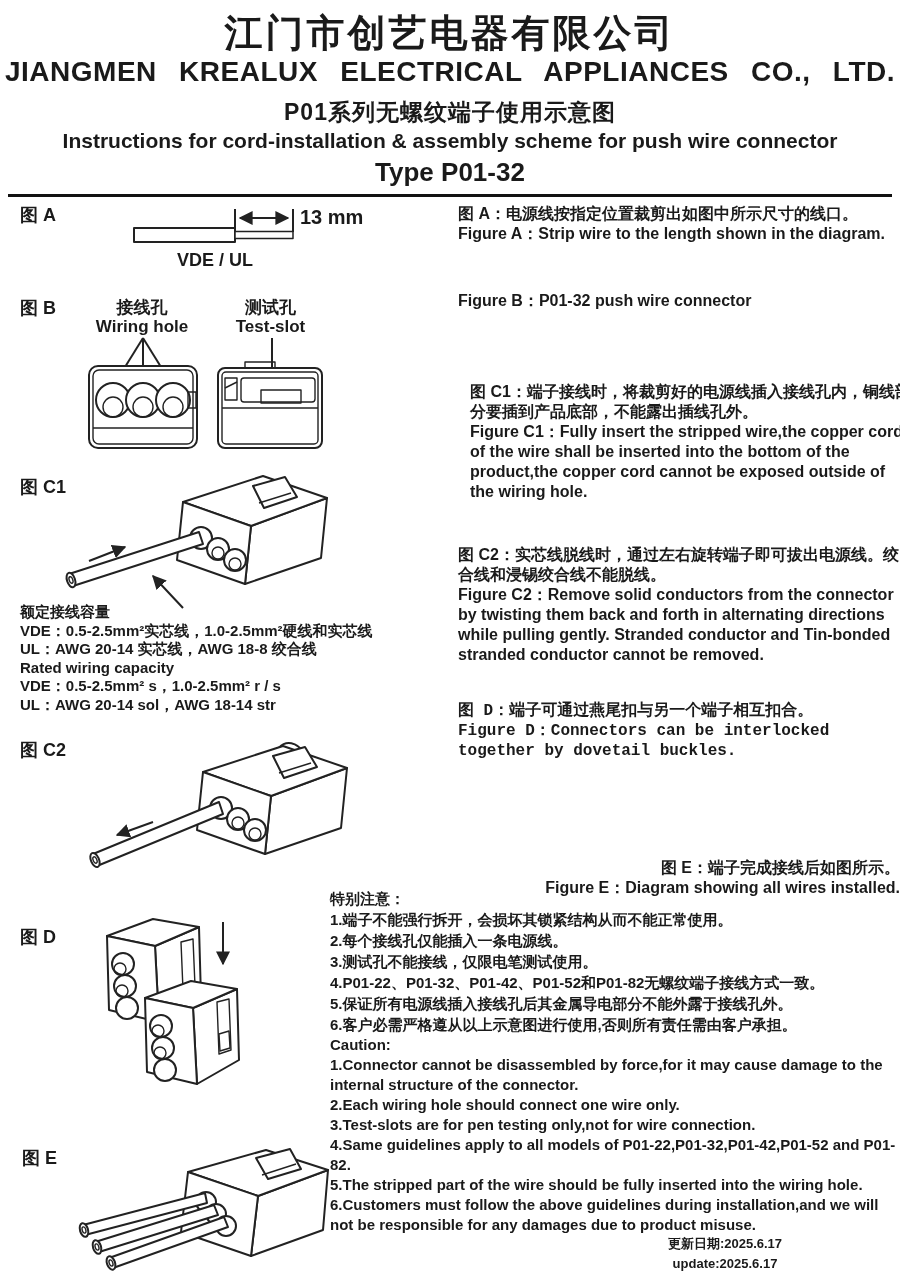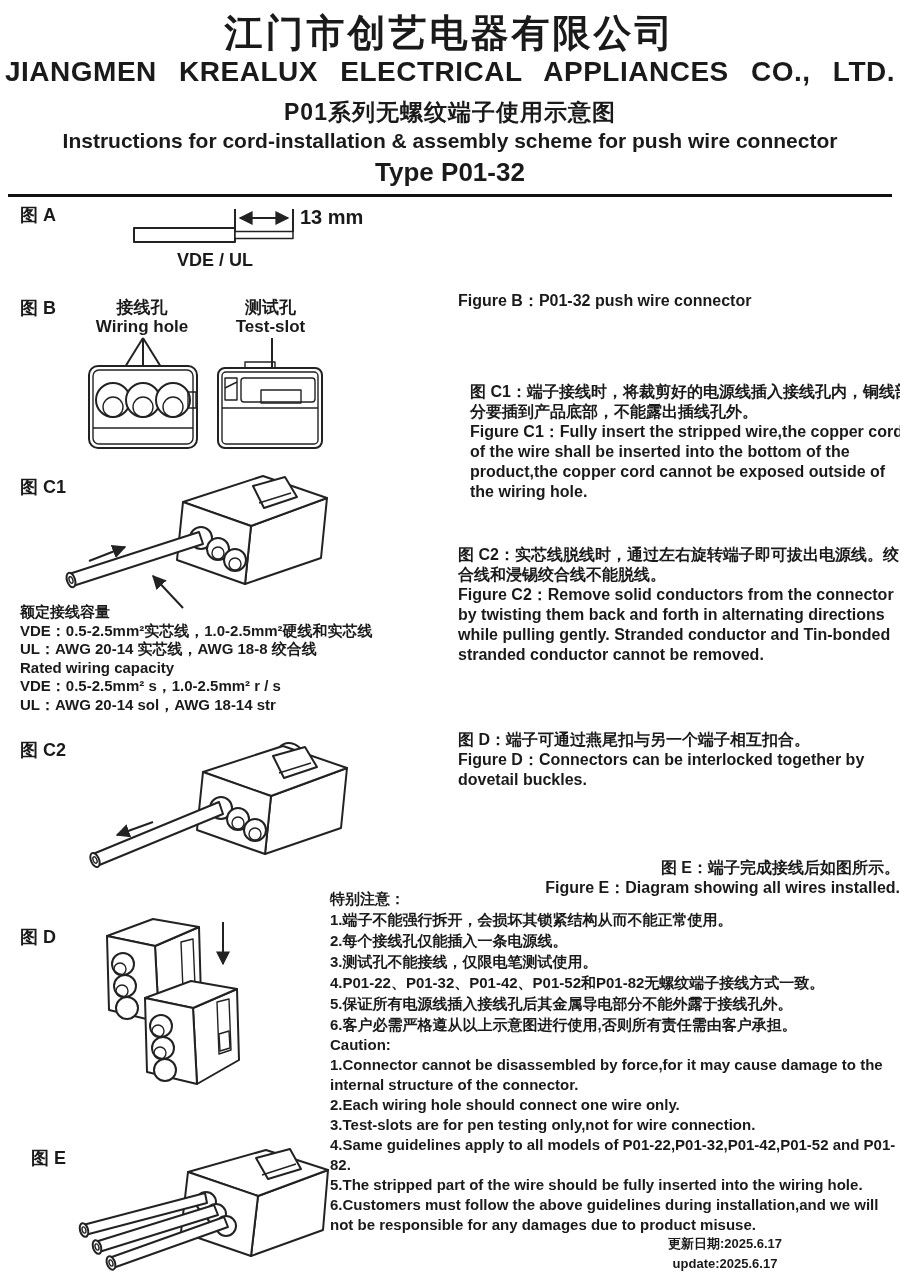--- a/index.html
+++ b/index.html
@@ -199,21 +199,21 @@
       <circle class="ln" cx="68" cy="136" r="11"></circle>
       <circle class="ln" cx="70" cy="158" r="11"></circle>
       <circle class="lt" cx="63" cy="119" r="6"></circle>
       <circle class="lt" cx="65" cy="141" r="6"></circle>
       <polygon class="lt" points="122,90 134,87 136,138 124,142"></polygon>
       <polygon class="lt" points="124,122 134,119 135,136 125,139"></polygon>
     </g>
     <line class="ar" x1="128" y1="10" x2="128" y2="52" marker-end="url(#m-d)"></line>
   </svg>
 
-  <div class="abs fig-label" style="left:31px;top:1146px;text-align:right;">图 E</div>
+  <div class="abs fig-label" style="left:22px;top:1146px;text-align:right;">图 E</div>
   <svg class="abs" style="left:70px;top:1146px;" width="270" height="132" viewBox="0 0 270 132">
     <g>
       <polygon class="ln" points="258,24 253,84 181,110 188,50"></polygon>
       <polygon class="ln" points="118,26 196,4 258,24 188,50"></polygon>
       <polygon class="ln" points="186,12 220,3 231,23 198,33"></polygon>
       <line class="lt" x1="192" y1="29" x2="226" y2="18"></line>
       <polygon class="ln" points="118,26 188,50 181,110 111,86"></polygon>
       <circle class="ln" cx="136" cy="56" r="10"></circle>
       <circle class="ln" cx="146" cy="68" r="10"></circle>
       <circle class="ln" cx="156" cy="80" r="10"></circle>
@@ -224,32 +224,36 @@
       <polygon class="ln" points="39,112 154,71 158,81 43,122"></polygon>
       <ellipse class="ln" cx="14" cy="84" rx="4" ry="7" transform="rotate(-16 14 84)"></ellipse>
       <ellipse class="lt" cx="14" cy="84" rx="1.8" ry="3.2" transform="rotate(-16 14 84)"></ellipse>
       <ellipse class="ln" cx="27" cy="101" rx="4" ry="7" transform="rotate(-17 27 101)"></ellipse>
       <ellipse class="lt" cx="27" cy="101" rx="1.8" ry="3.2" transform="rotate(-17 27 101)"></ellipse>
       <ellipse class="ln" cx="41" cy="117" rx="4" ry="7" transform="rotate(-19 41 117)"></ellipse>
       <ellipse class="lt" cx="41" cy="117" rx="1.8" ry="3.2" transform="rotate(-19 41 117)"></ellipse>
     </g>
   </svg>
 
+  <div class="abs desc" style="top:204px;">
+    <div>图 A：电源线按指定位置裁剪出如图中所示尺寸的线口。</div>
+    <div>Figure A：Strip wire to the length shown in the diagram.</div>
+  </div>
   <div class="abs desc" style="top:291px;">
     <div>Figure B：P01-32 push wire connector</div>
   </div>
   <div class="abs desc" style="top:382px;margin-left:12px;">
     <div>图 C1：端子接线时，将裁剪好的电源线插入接线孔内，铜线部分要插到产品底部，不能露出插线孔外。</div>
     <div>Figure C1：Fully insert the stripped wire,the copper cord of the wire shall be inserted into the bottom of the product,the copper cord cannot be exposed outside of the wiring hole.</div>
   </div>
   <div class="abs desc" style="top:545px;">
     <div>图 C2：实芯线脱线时，通过左右旋转端子即可拔出电源线。绞合线和浸锡绞合线不能脱线。</div>
     <div>Figure C2：Remove solid conductors from the connector by twisting them back and forth in alternating directions while pulling gently. Stranded conductor and Tin-bonded stranded conductor cannot be removed.</div>
   </div>
-  <div class="abs desc" style="top:730px;">
+  <div class="abs desc" style="top:701px;font-family:Liberation Mono, monospace;">
     <div>图 D：端子可通过燕尾扣与另一个端子相互扣合。</div>
     <div>Figure D：Connectors can be interlocked together by dovetail buckles.</div>
   </div>
   <div class="abs desc" style="top:858px;text-align:right;">
     <div>图 E：端子完成接线后如图所示。</div>
     <div>Figure E：Diagram showing all wires installed.</div>
   </div>
 
   <div class="abs caution">
     <div class="cn">

